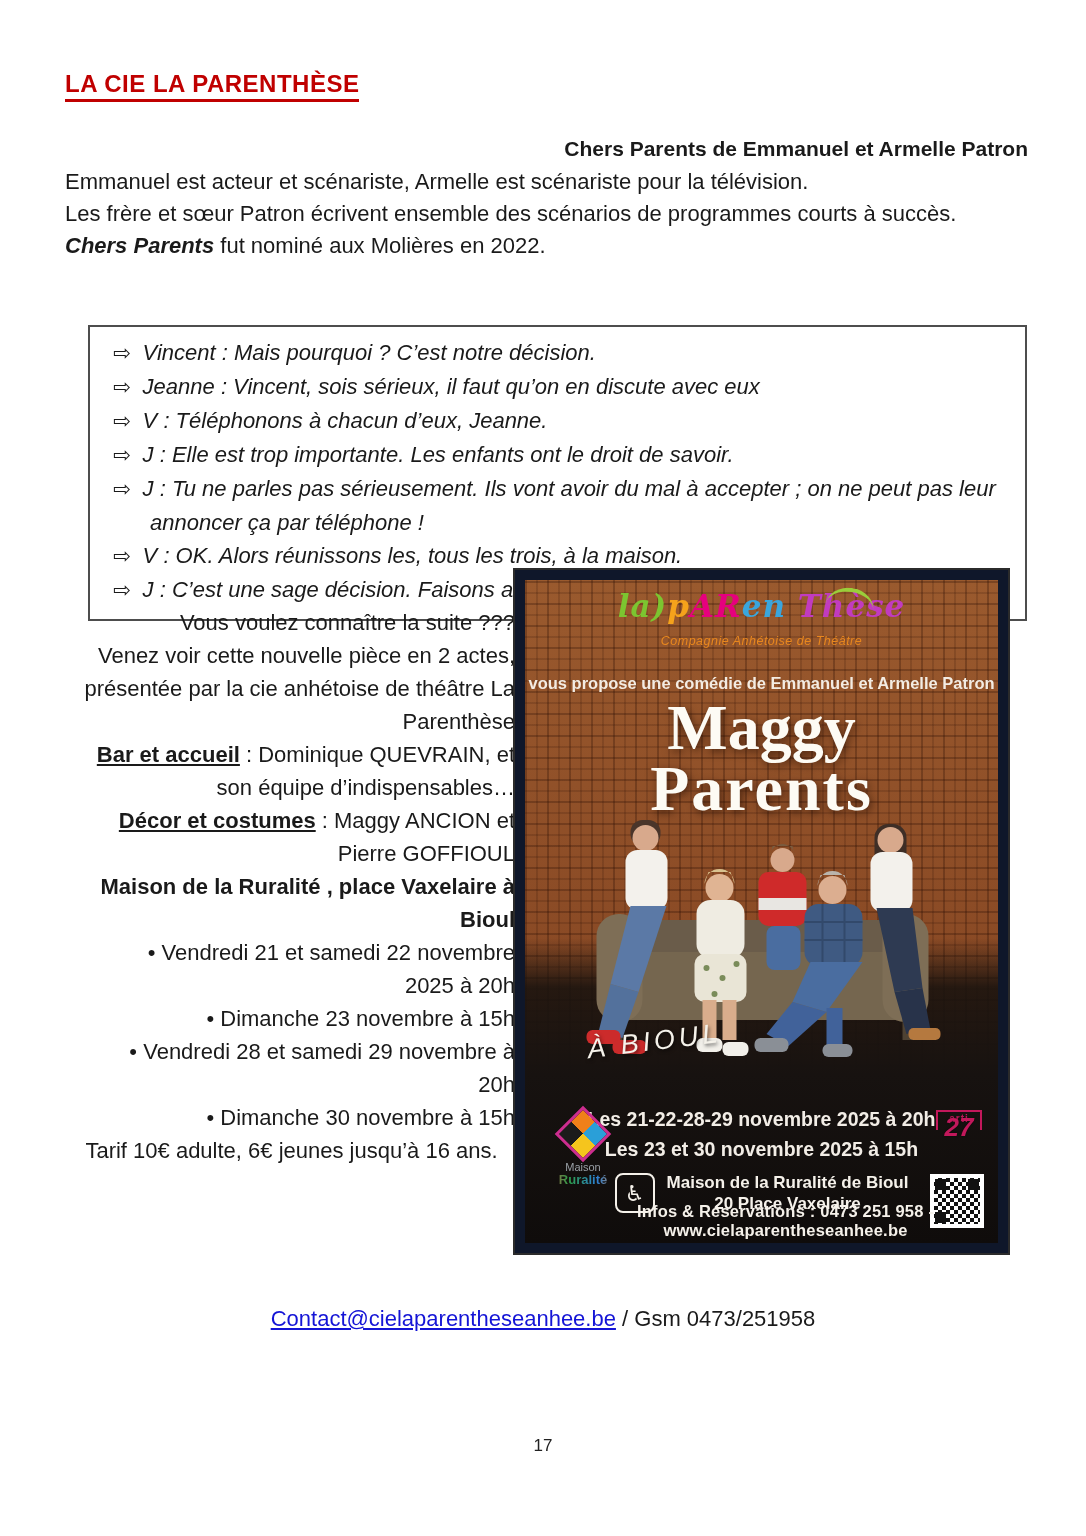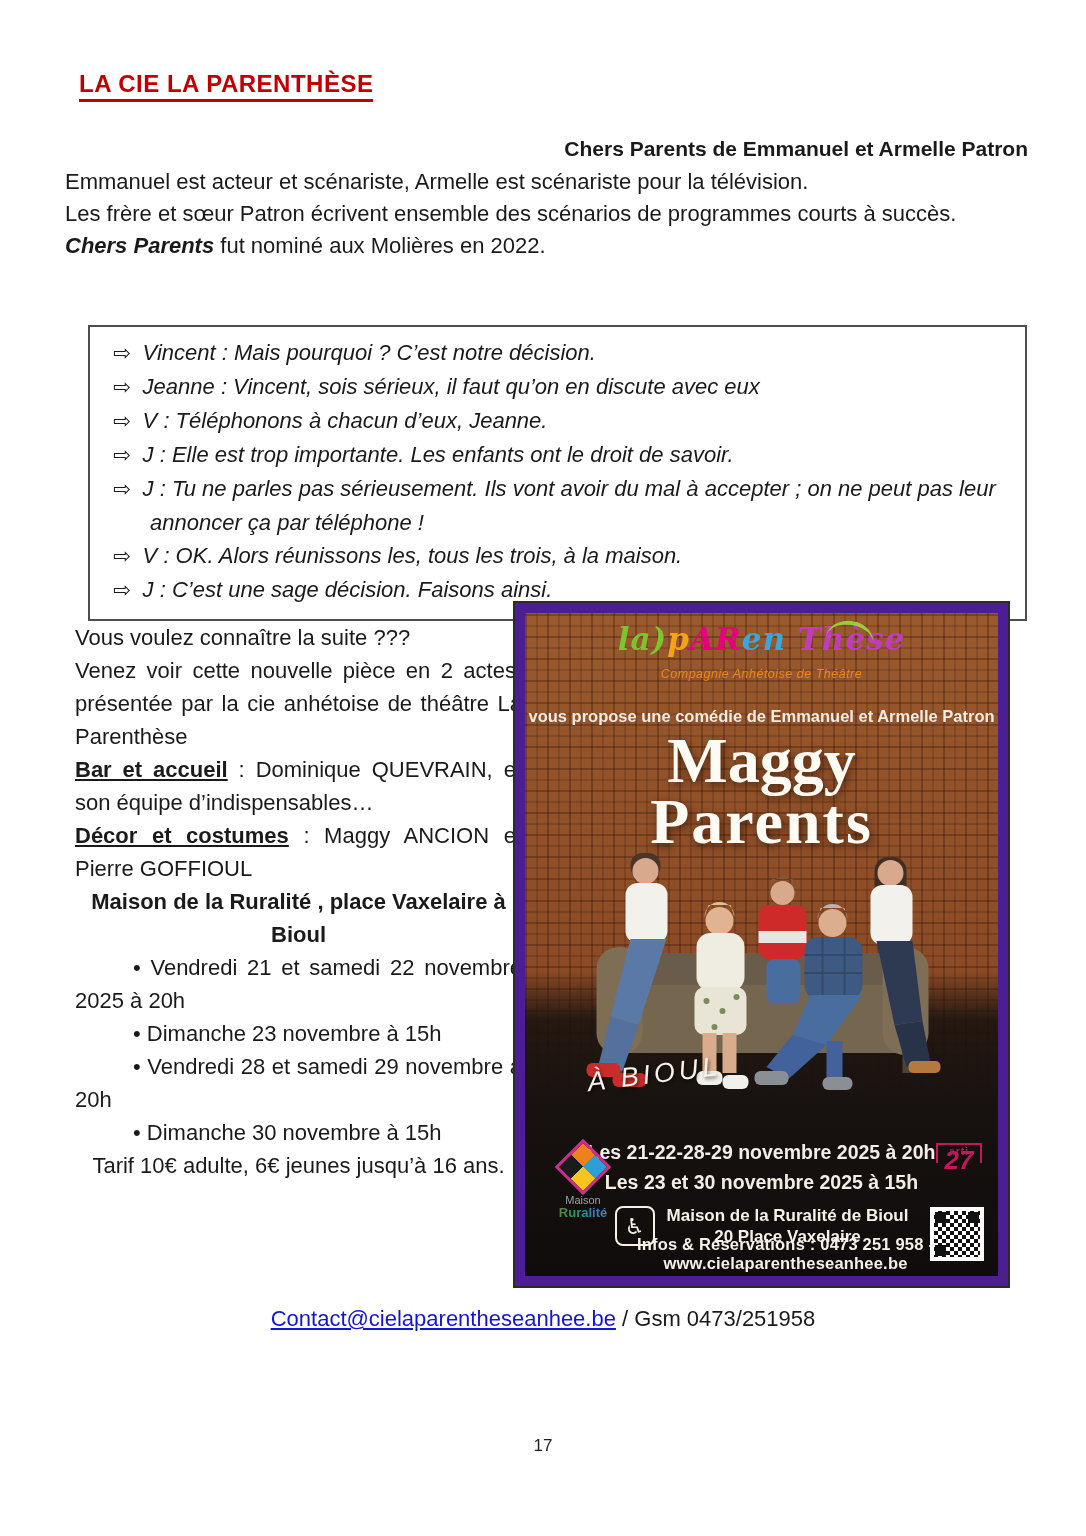--- a/index.html
+++ b/index.html
@@ -2,60 +2,60 @@
 <html><head>
 <meta charset="utf-8">
 <style>
   html,body{margin:0;padding:0;background:#e8e8e8;}
   .page{
     position:relative;width:1086px;height:1536px;background:#ffffff;margin:0 auto;
     font-family:"Liberation Sans","DejaVu Sans",sans-serif;color:#1a1a1a;overflow:hidden;
   }
   
   .sec-title{
-    position:absolute;left:79px;top:70px;font-size:24px;font-weight:bold;color:#C00000;
+    position:absolute;left:65px;top:70px;font-size:24px;font-weight:bold;color:#C00000;
     border-bottom:3px solid #C00000;padding-bottom:1px;letter-spacing:.5px;
   }
   .intro-head{
     position:absolute;left:65px;top:134px;width:963px;text-align:right;
     font-size:21px;font-weight:bold;line-height:30px;
   }
   .intro{
     position:absolute;left:65px;top:166px;width:963px;font-size:22px;line-height:32px;text-align:justify;
   }
   .intro p{margin:0;}
   .bold-italic{font-weight:bold;font-style:italic;}
   
   .dlg-box{
     position:absolute;left:88px;top:325px;width:908px;border:2px solid #4d4d4d;
     padding:9px 15px 12px 12px;font-style:italic;font-size:22px;line-height:33px;
   }
   .dlg-line{margin:0;padding-left:48px;text-indent:-37px;}
   .dlg-arrow{font-style:normal;margin-right:12px;font-family:"DejaVu Sans",sans-serif;font-size:21px;}
   
   .leftcol{
-    position:absolute;left:75px;top:606px;width:447px;font-size:22px;line-height:33px;text-align:justify;margin-top:15px;
-  }
-  .leftcol p{margin:0;}
+    position:absolute;left:68px;top:606px;width:447px;font-size:22px;line-height:33px;text-align:justify;
+  }
+  .leftcol p{margin:0;text-align:right;}
   .lbl{font-weight:bold;text-decoration:underline;}
   .venue-line{font-weight:bold;text-align:center;}
   .show-line{text-indent:58px;}
   .tarif-line{text-align:justify;text-align-last:center;}
   
   .contact{
     position:absolute;left:0;top:1306px;width:100%;text-align:center;font-size:22px;
   }
   .contact a{color:#1414d6;text-decoration:underline;}
   .pageno{
     position:absolute;left:0;top:1436px;width:100%;text-align:center;font-size:17px;color:#222;
   }
   
   .poster{
-    position:absolute;left:513px;top:601px;width:497px;height:687px;
-    background:#4c1d95;border:2px solid #2b2b2b;box-sizing:border-box;padding:10px;
+    position:absolute;left:513px;top:568px;width:497px;height:687px;
+    background:#0f172a;border:2px solid #2b2b2b;box-sizing:border-box;padding:10px;
   }
   .photo{
     position:relative;width:100%;height:100%;overflow:hidden;
     background-color:#8e4d27;
     background-image:
       repeating-linear-gradient(0deg, rgba(40,12,2,.28) 0 2px, transparent 2px 11px, rgba(40,12,2,.16) 11px 13px, transparent 13px 22px),
       repeating-linear-gradient(90deg, rgba(40,12,2,.28) 0 2px, transparent 2px 11px, rgba(40,12,2,.16) 11px 13px, transparent 13px 22px),
       linear-gradient(180deg,#9a5a2e 0%,#8a4a25 55%,#6f3a1c 100%);
   }
   .floor{

